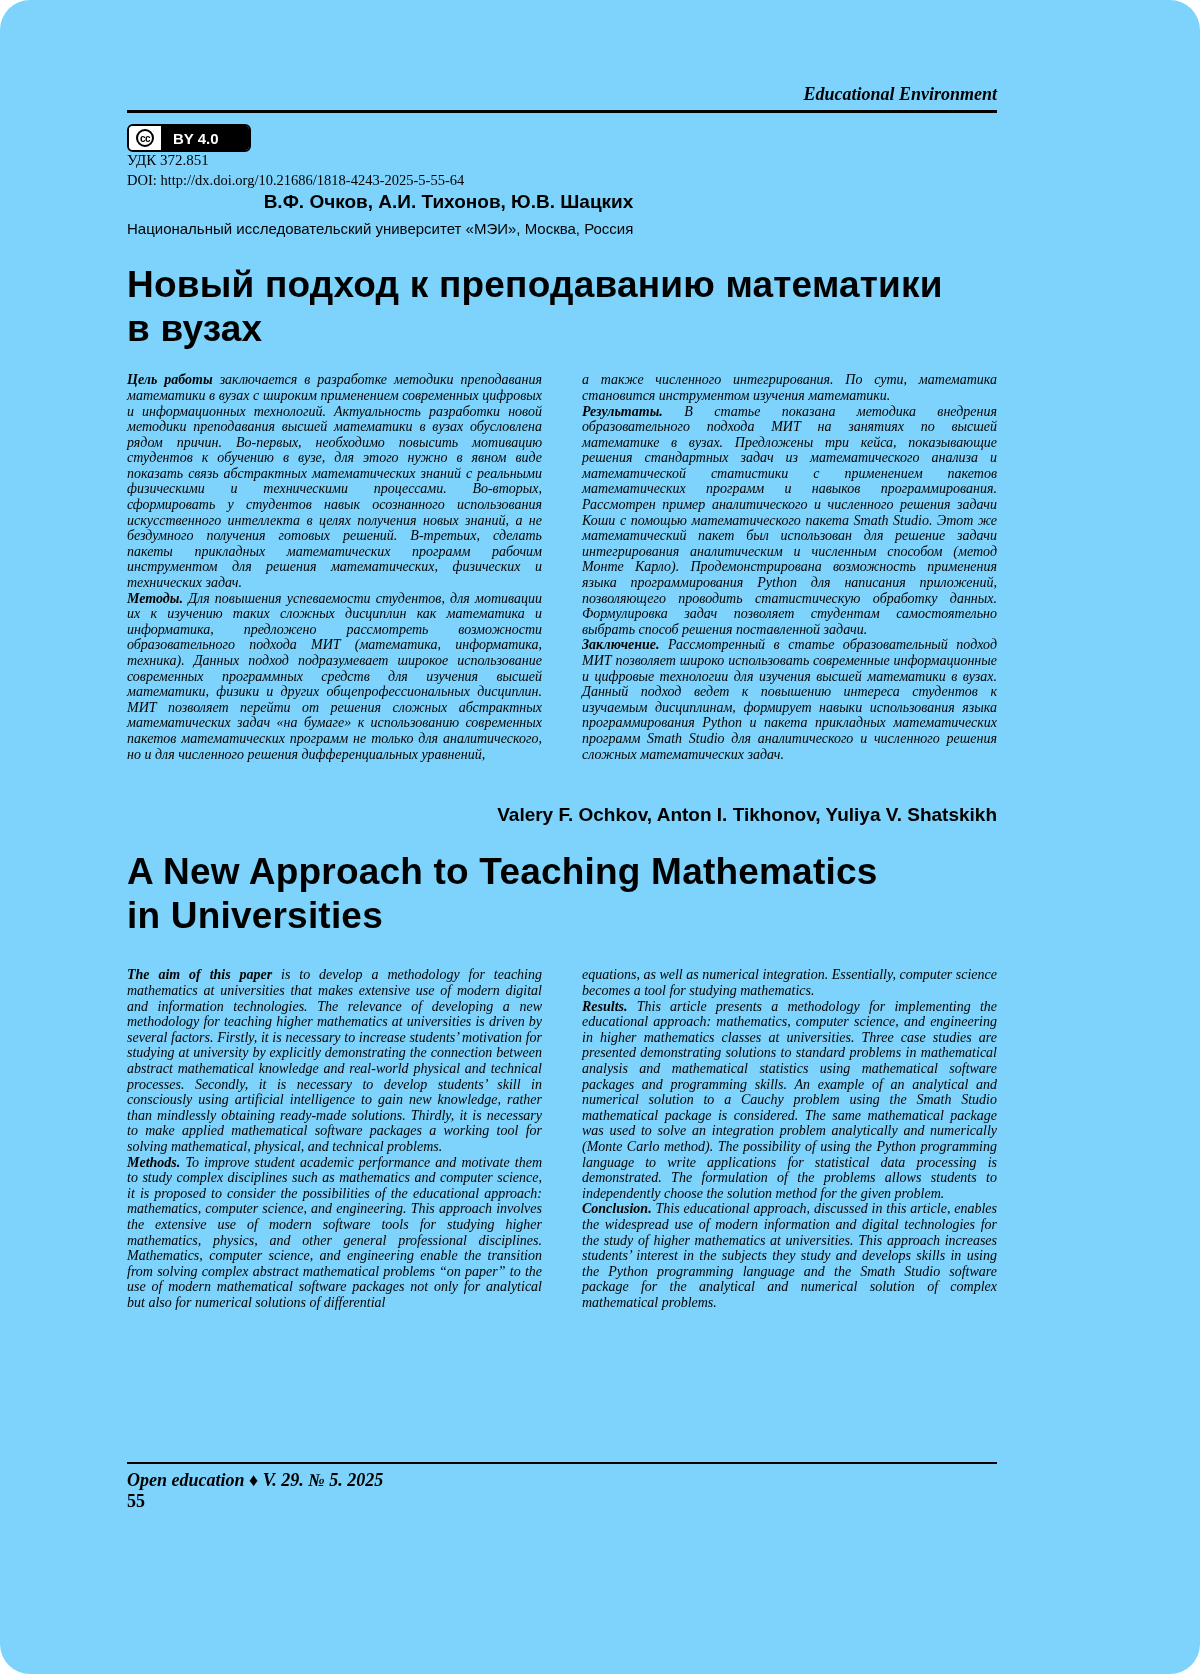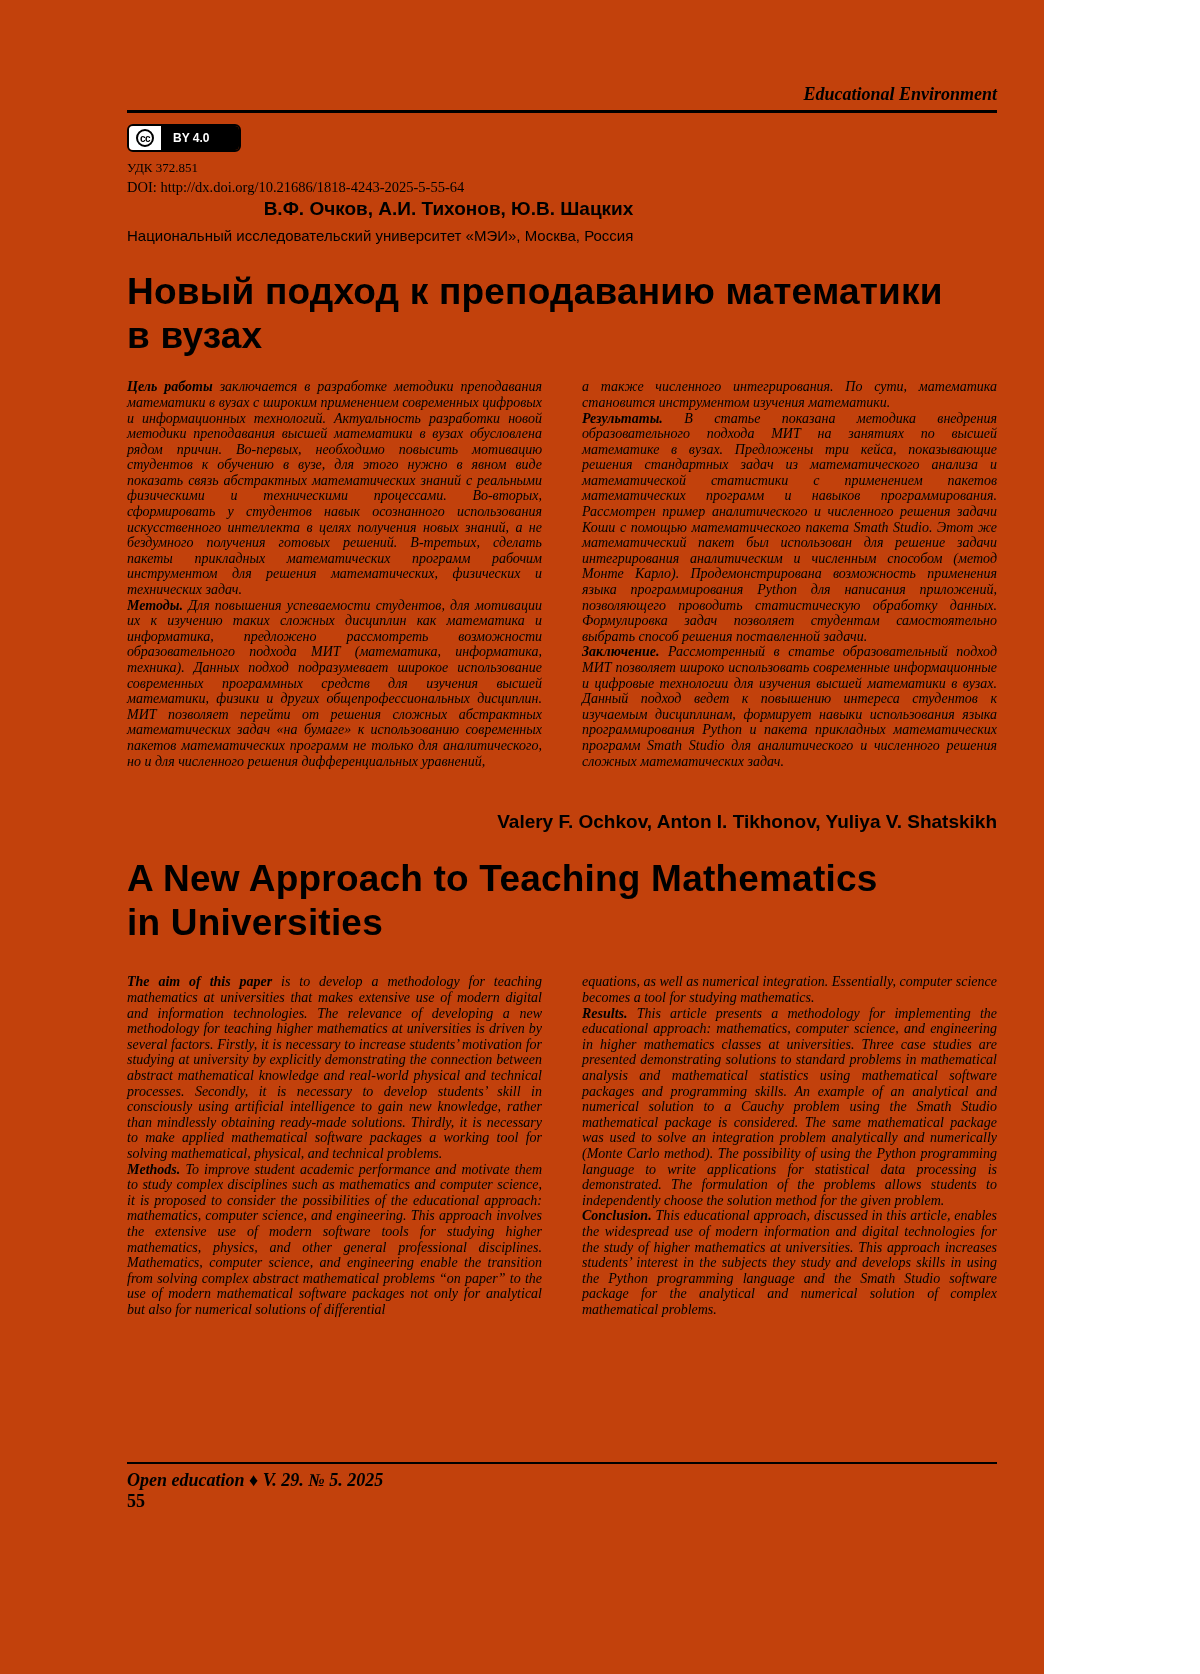--- a/index.html
+++ b/index.html
@@ -1,25 +1,26 @@
 <!DOCTYPE html>
 <html lang="ru"><head>
 <meta charset="utf-8">
 <style>
   * { margin: 0; padding: 0; box-sizing: border-box; }
   html, body { background: #ffffff; }
   body { width: 1200px; }
   .page {
     position: relative;
-    width: 1044px;
+    width: 1200px;
     height: 1674px;
-    background: #c2410c;
+    background: #7dd3fc;
     color: #000000;
     font-family: "Liberation Serif", serif;
     overflow: hidden;
+    border-radius: 30px;
   }
   .content {
     position: absolute;
     left: 127px;
     width: 870px;
     top: 0;
   }
 
   
   .running-head { padding-top: 84px; }
@@ -65,23 +66,23 @@
     letter-spacing: -0.5px;
   }
   .cc-right {
     background: #000;
     color: #fff;
     display: flex;
     align-items: center;
     padding: 0 30px 0 12px;
     font-family: "Liberation Sans", sans-serif;
     font-weight: bold;
-    font-size: 12px;
-  }
-  .udk { margin-top: 8px; font-size: 13px; }
+    font-size: 15px;
+  }
+  .udk { font-size: 15px; }
   .doi { margin-top: 3px; font-size: 14.5px; }
 
   .meta-right { text-align: right; padding-top: 2px; }
   .authors-ru {
     font-family: "Liberation Sans", sans-serif;
     font-weight: bold;
     font-size: 19px;
     text-align: right;
   }
   .affil-ru {

